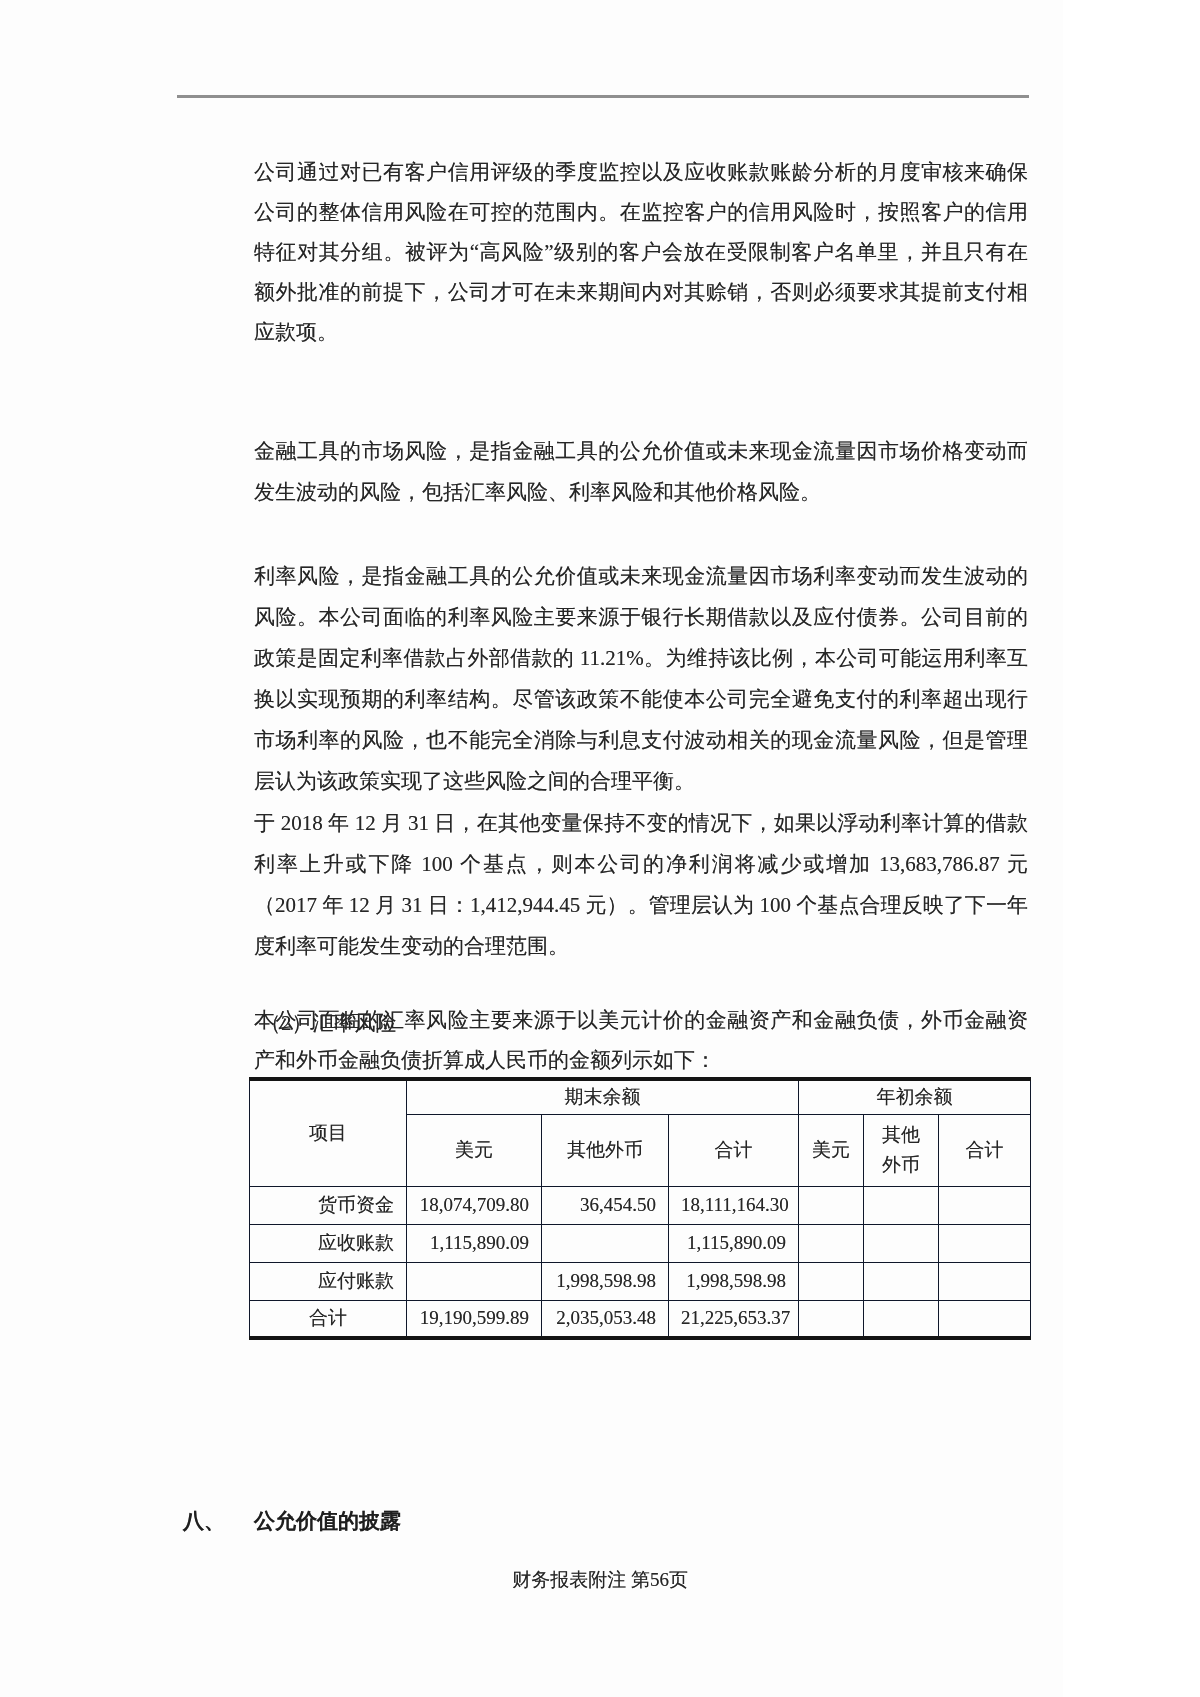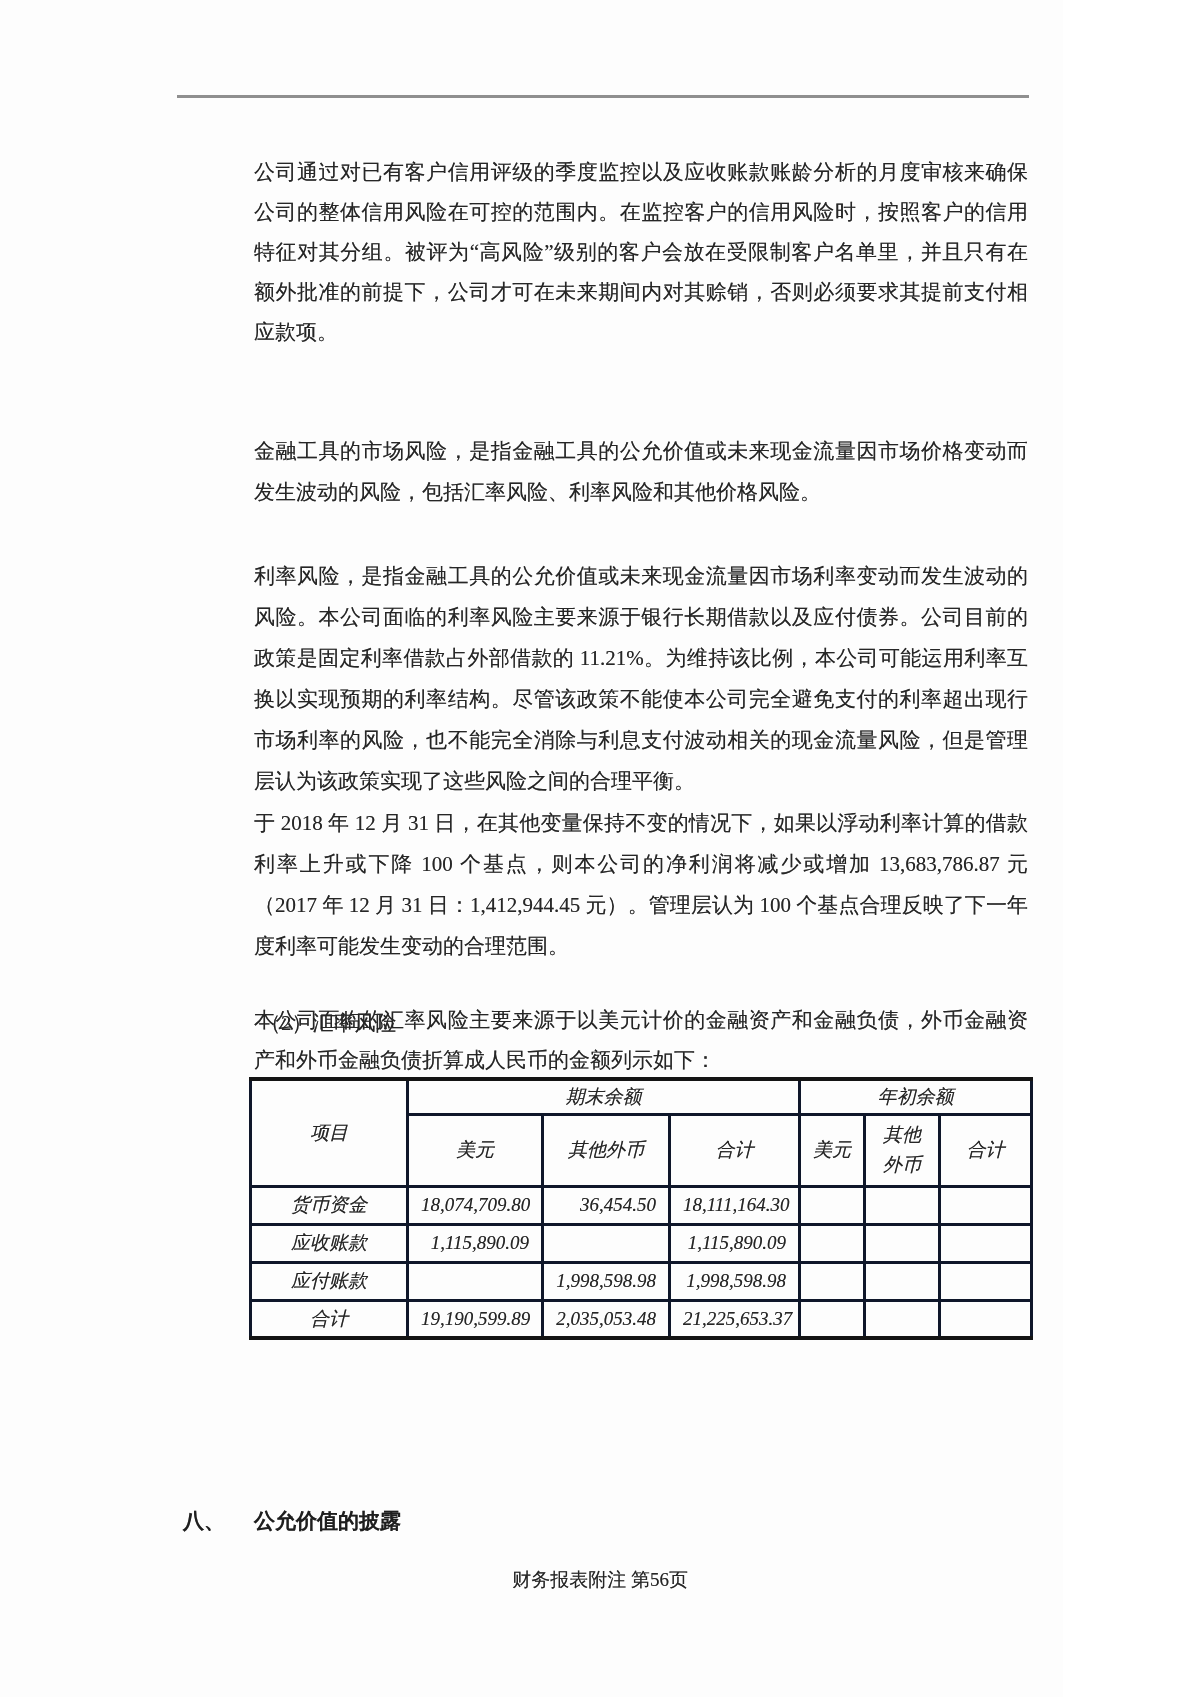--- a/index.html
+++ b/index.html
@@ -36,31 +36,31 @@
     font-size:21px;line-height:26px;
   }
   .fx-table{
     left:249px;top:1077px;width:781px;
     border-collapse:collapse;table-layout:fixed;
     border-top:4px solid #141414;
     border-bottom:4px solid #141414;
     font-size:19px;color:#262626;
   }
   .fx-table td,.fx-table th{
-    border:3px solid #0f172a;
+    border:1px solid #0f172a;
     font-weight:normal;
     text-align:center;vertical-align:middle;
     padding:0 12px;
-    overflow:hidden;white-space:nowrap;font-style:italic;
+    overflow:hidden;white-space:nowrap;
   }
   .fx-table .wrapok{white-space:normal;line-height:30px;}
   .fx-table tr.hdr1{height:35px;}
   .fx-table tr.hdr2{height:72px;}
   .fx-table tr.data{height:38px;}
-  .fx-table td.lbl{text-align:center;padding-left:12px;margin-top:40px;}
+  .fx-table td.lbl{text-align:right;padding-left:12px;margin-top:40px;}
   .fx-table td.num{text-align:right;padding-right:12px;}
   .fx-table td.ctr{text-align:center;}
   .footer{
     left:0;top:1567px;width:1200px;
     text-align:center;font-size:19px;line-height:26px;
     margin:0;
   }
 </style>
 </head>
 <body>

